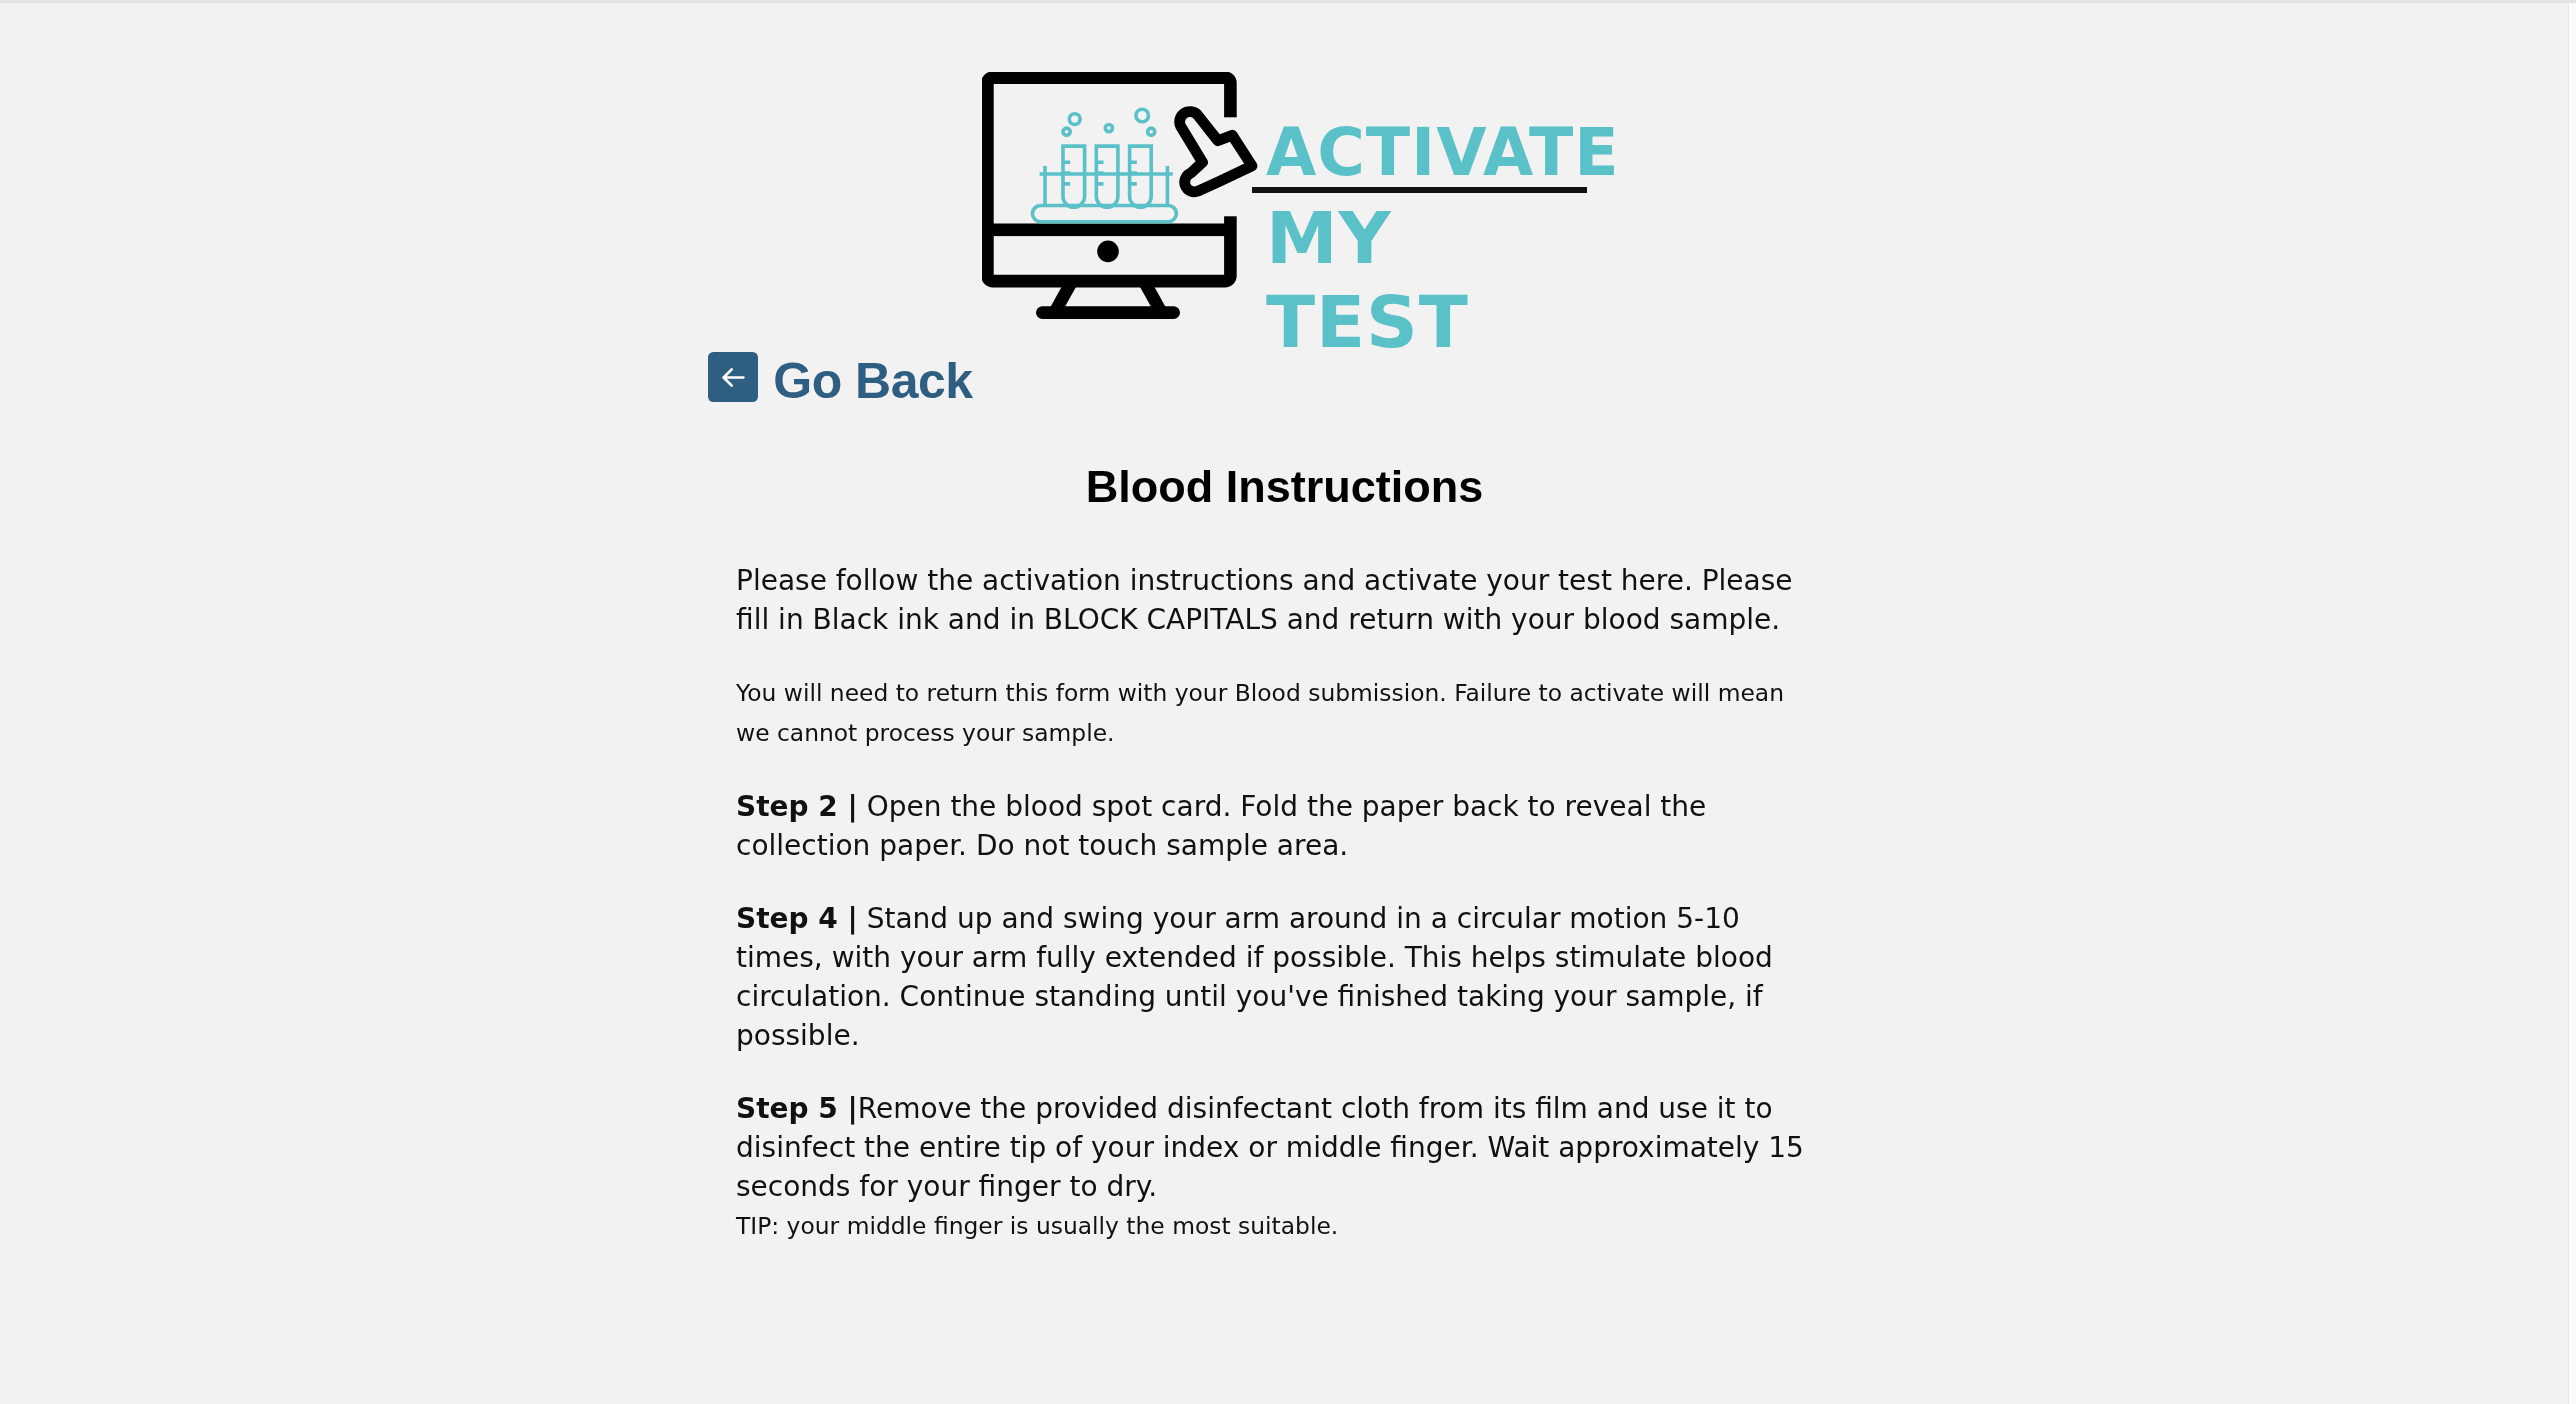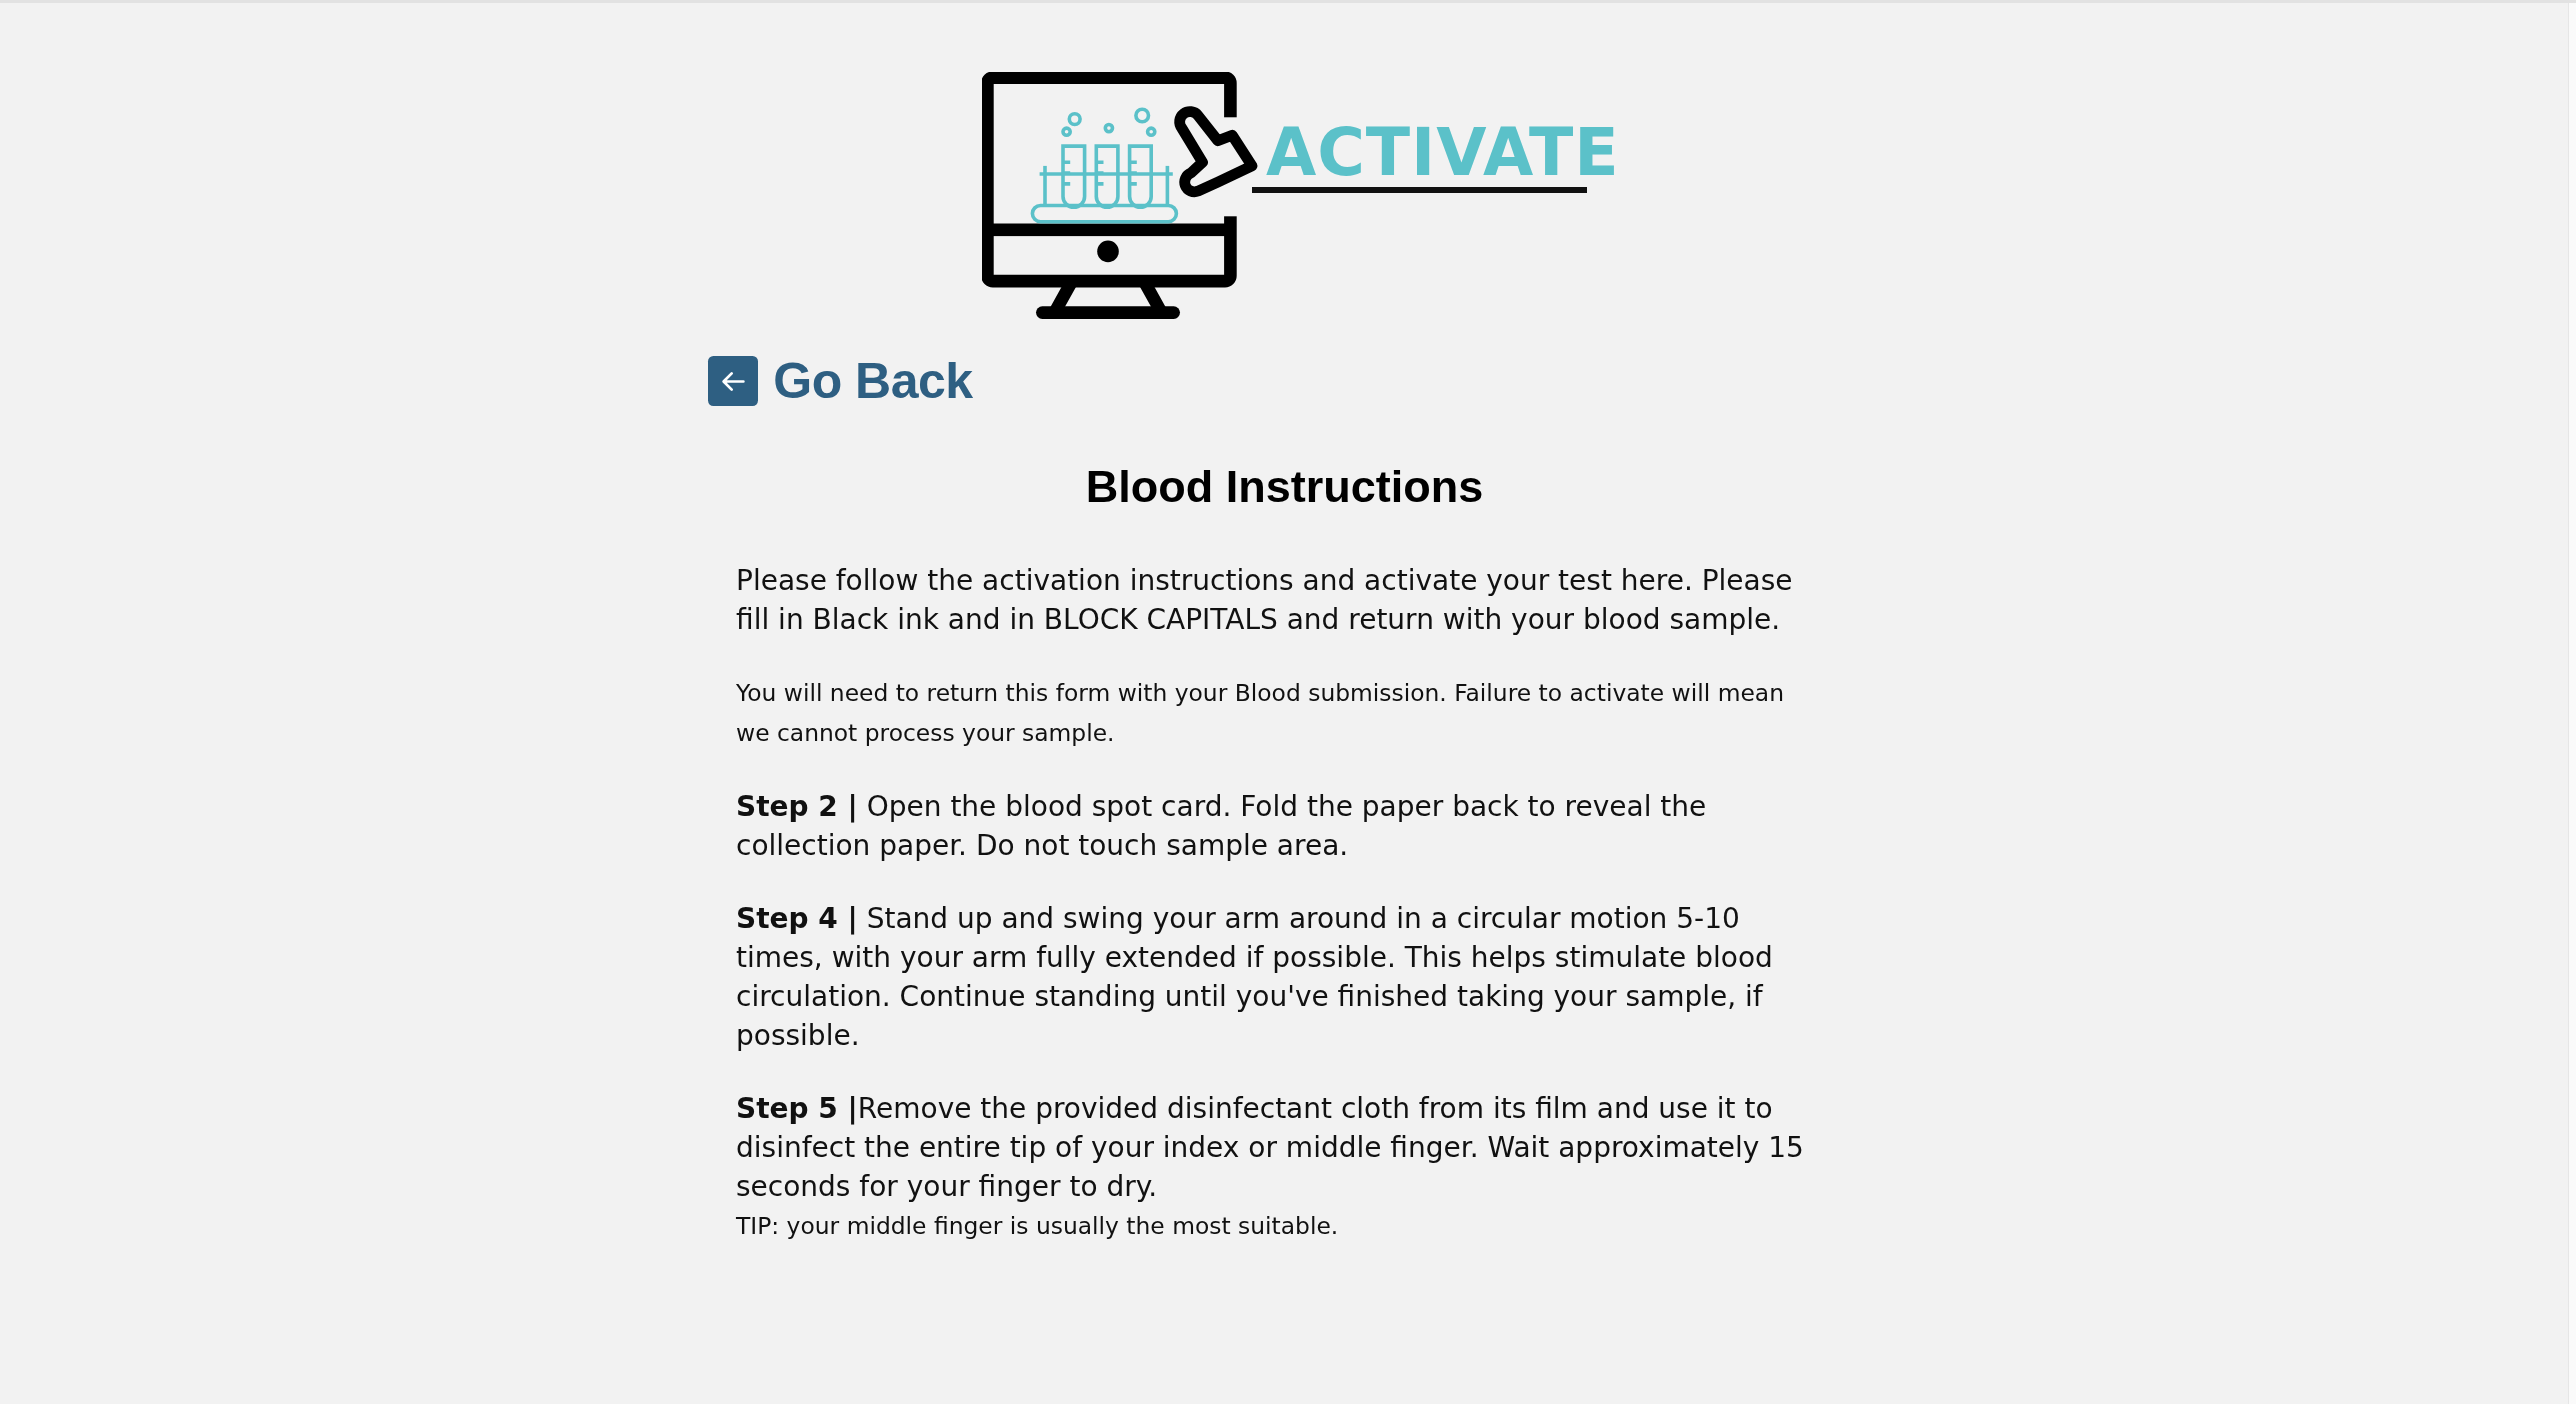--- a/index.html
+++ b/index.html
@@ -9,21 +9,21 @@
     font-family: "DejaVu Sans", "Liberation Sans", sans-serif;
     color: #111;
   }
   .top-border { position: absolute; left: 0; top: 0; width: 2576px; height: 2.7px; background: #e2e2e2; }
   .scrollbar { position: absolute; right: 0; top: 2.7px; width: 7.2px; height: 1402px; background: #fafafa; border-left: 1.8px solid #e6e6e6; }
   .logo { position: absolute; left: 982px; top: 72px; width: 604px; height: 249px; }
   .logo-text { position: absolute; left: 284px; font-family: "DejaVu Sans", sans-serif; font-weight: bold; color: #5bc1c9; letter-spacing: 0.9px; }
   .logo-t1 { top: 43px; font-size: 65px; }
   .logo-t2 { top: 124px; font-size: 72px; }
   .logo-rule { position: absolute; left: 270px; top: 115px; width: 335px; height: 6.3px; background: #111; }
-  .go-back { position: absolute; left: 708px; top: 352px; display: flex; align-items: center; cursor: pointer; text-decoration: none; }
+  .go-back { position: absolute; left: 708px; top: 352px; display: flex; align-items: flex-start; cursor: pointer; text-decoration: none; }
   .go-back-icon { width: 50px; height: 50px; background: #2e5f82; border-radius: 5.4px; display: flex; align-items: center; justify-content: center; }
   .go-back-label { margin-left: 15.3px; font-size: 50px; font-weight: bold; color: #2e5f82; font-family: "Liberation Sans", sans-serif; letter-spacing: -0.5px; }
   .title { position: absolute; left: 0; width: 2569px; top: 461px; text-align: center; font-size: 45px; font-weight: bold; font-family: "Liberation Sans", sans-serif; color: #000; margin: 0; }
   .content { position: absolute; left: 736px; top: 561px; width: 1082px; font-size: 28px; line-height: 39px; color: #111; }
   .content p { margin: 0; }
   .intro { margin-bottom: 34px !important; }
   .step { margin-bottom: 34px !important; }
   .step-label { font-weight: bold; }
   .note { font-size: 23.4px; line-height: 40px; }
 </style>
@@ -59,20 +59,21 @@
         <circle cx="94" cy="66" r="4"></circle>
       <circle cx="141" cy="62" r="4"></circle>
       <circle cx="178" cy="48" r="7"></circle>
         <circle cx="188" cy="66" r="4"></circle>
     </g>
 
     <path d="M222 62 L245 100 L232 112 a10 10 0 0 0 8 20 L262 122 L300 104 L278 70 L262 76 L240 48 a10 10 0 0 0 -18 14 Z" fill="none" stroke="#000" stroke-width="12" stroke-linejoin="round"></path>
   </svg>
   <div class="logo-text logo-t1">ACTIVATE</div>
   <div class="logo-rule"></div>
+  <div class="logo-text logo-t2">MY TEST</div>
 </div>
 
 <a class="go-back">
   <span class="go-back-icon">
     <svg width="27" height="27" viewBox="0 0 30 30">
         <path d="M26 15 H5 M13 6 L4 15 L13 24" fill="none" stroke="#fff" stroke-width="3" stroke-linecap="round" stroke-linejoin="round"></path>
       </svg>
   </span>
   <span class="go-back-label">Go Back</span>
 </a>

